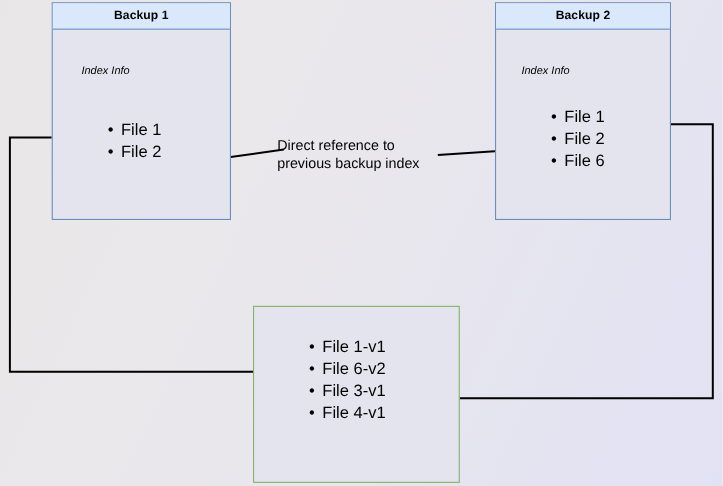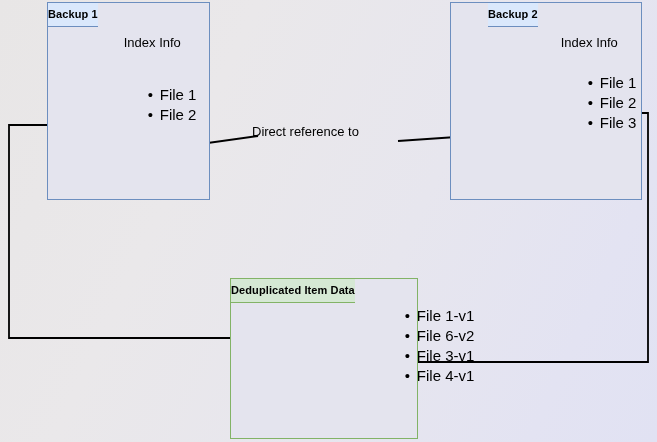--- a/index.html
+++ b/index.html
@@ -27,21 +27,21 @@
     width: 657px;
     height: 442px;
     pointer-events: none;
   }
   .node {
     position: absolute;
     box-sizing: border-box;
     border-style: solid;
     border-width: 1px;
     display: flex;
-    flex-direction: row;
+    flex-direction: column;
   }
   .node-header {
     box-sizing: border-box;
     height: 24px;
     line-height: 23px;
     text-align: center;
     font-size: 11px;
     font-weight: bold;
     color: #000000;
     border-bottom-style: solid;
@@ -63,23 +63,24 @@
   .green-node {
     border-color: #82b366;
     background: #e4e4ee;
   }
   .green-node > .node-header {
     background: #d5e8d4;
     border-bottom-color: #82b366;
   }
   .index-label {
     position: absolute;
-    font-size: 13px;
+    font-size: 10px;
     color: #000000;
     white-space: nowrap;
+    font-style: italic;
   }
   ul.file-list {
     position: absolute;
     margin: 0;
     padding: 0 0 0 16px;
     list-style: none;
     font-size: 15px;
     color: #000000;
   }
   ul.file-list li {
@@ -133,41 +134,41 @@
     <div class="node-header">Backup 1</div>
     <div class="node-body">
       <div class="index-label" style="left:26px; top:32px;">Index Info</div>
       <ul class="file-list" style="left:46px; top:82px;">
         <li>File 1</li>
         <li>File 2</li>
       </ul>
     </div>
   </div>
 
-  <div class="node blue-node" style="left:450px; top:2px; width:192px; height:198px;padding-left:37px;">
+  <div class="node blue-node" style="left:450px; top:2px; width:160px; height:198px;">
     <div class="node-header">Backup 2</div>
     <div class="node-body">
       <div class="index-label" style="left:23px; top:32px;">Index Info</div>
       <ul class="file-list" style="left:46px; top:70px;">
         <li>File 1</li>
         <li>File 2</li>
-        <li>File 3</li>
+        <li>File 6</li>
       </ul>
     </div>
   </div>
 
   <div class="node green-node" style="left:230px; top:278px; width:188px; height:161px;">
-    <div class="node-header">Deduplicated Item Data</div>
     <div class="node-body">
       <ul class="file-list" style="left:46px; top:27px;text-align:right;">
         <li>File 1-v1</li>
         <li>File 6-v2</li>
         <li>File 3-v1</li>
         <li>File 4-v1</li>
       </ul>
     </div>
   </div>
 
   <div class="edge-label" style="left:252px; top:123px; width:152px;">
     <div>Direct reference to</div>
+    <div>previous backup index</div>
   </div>
 
 </div>
 
 </body></html>

